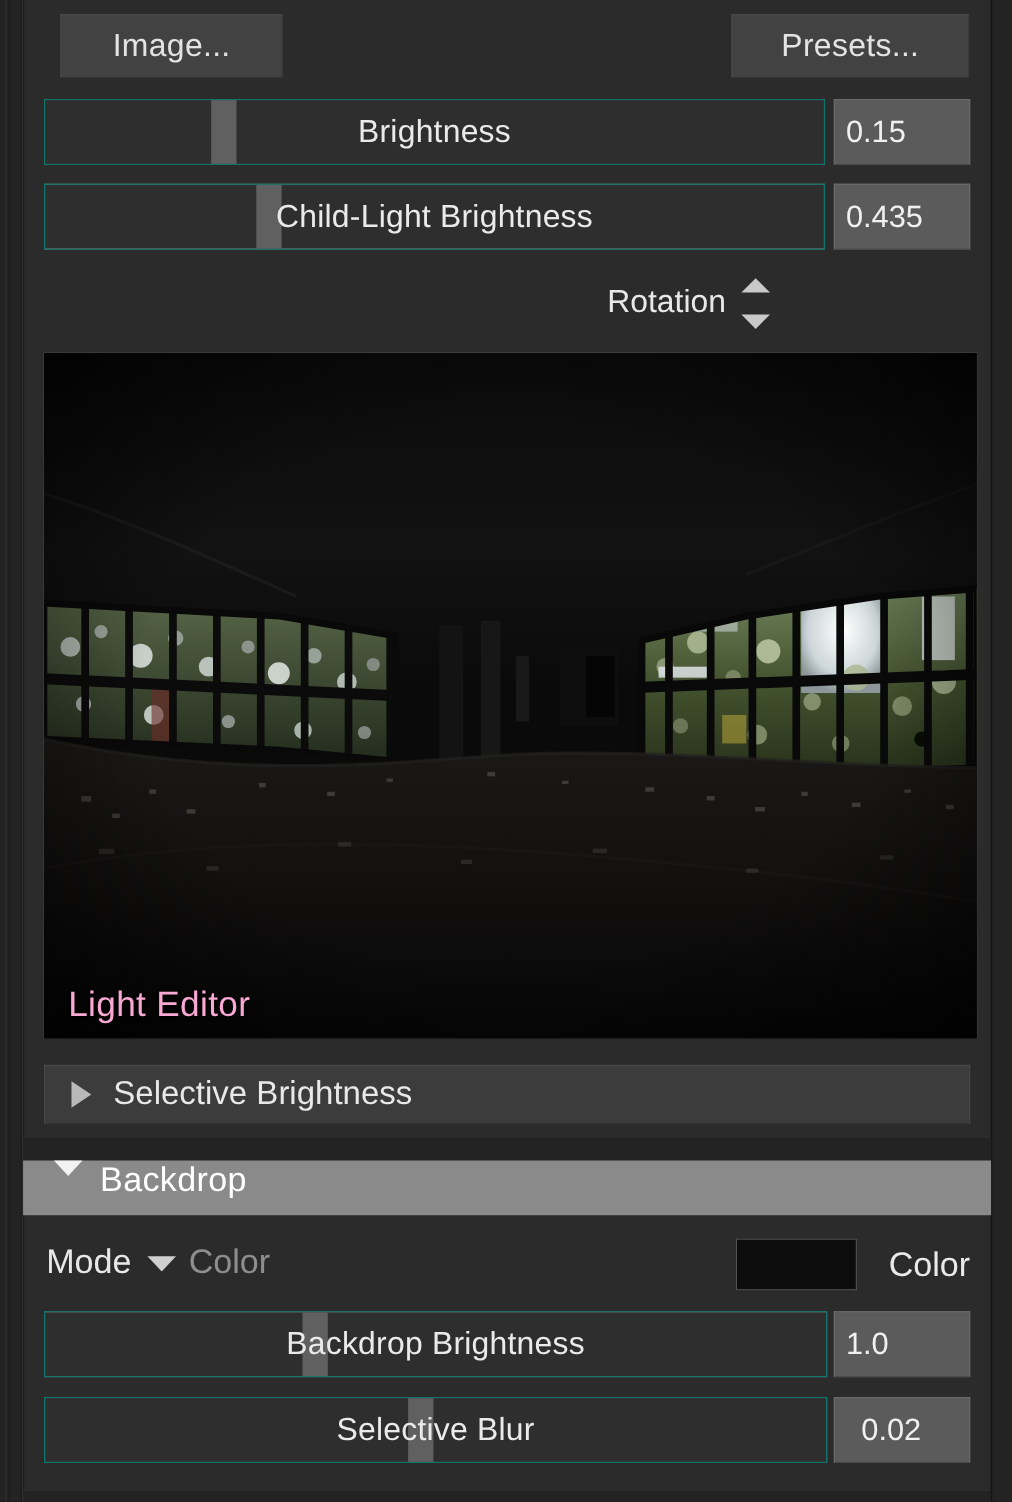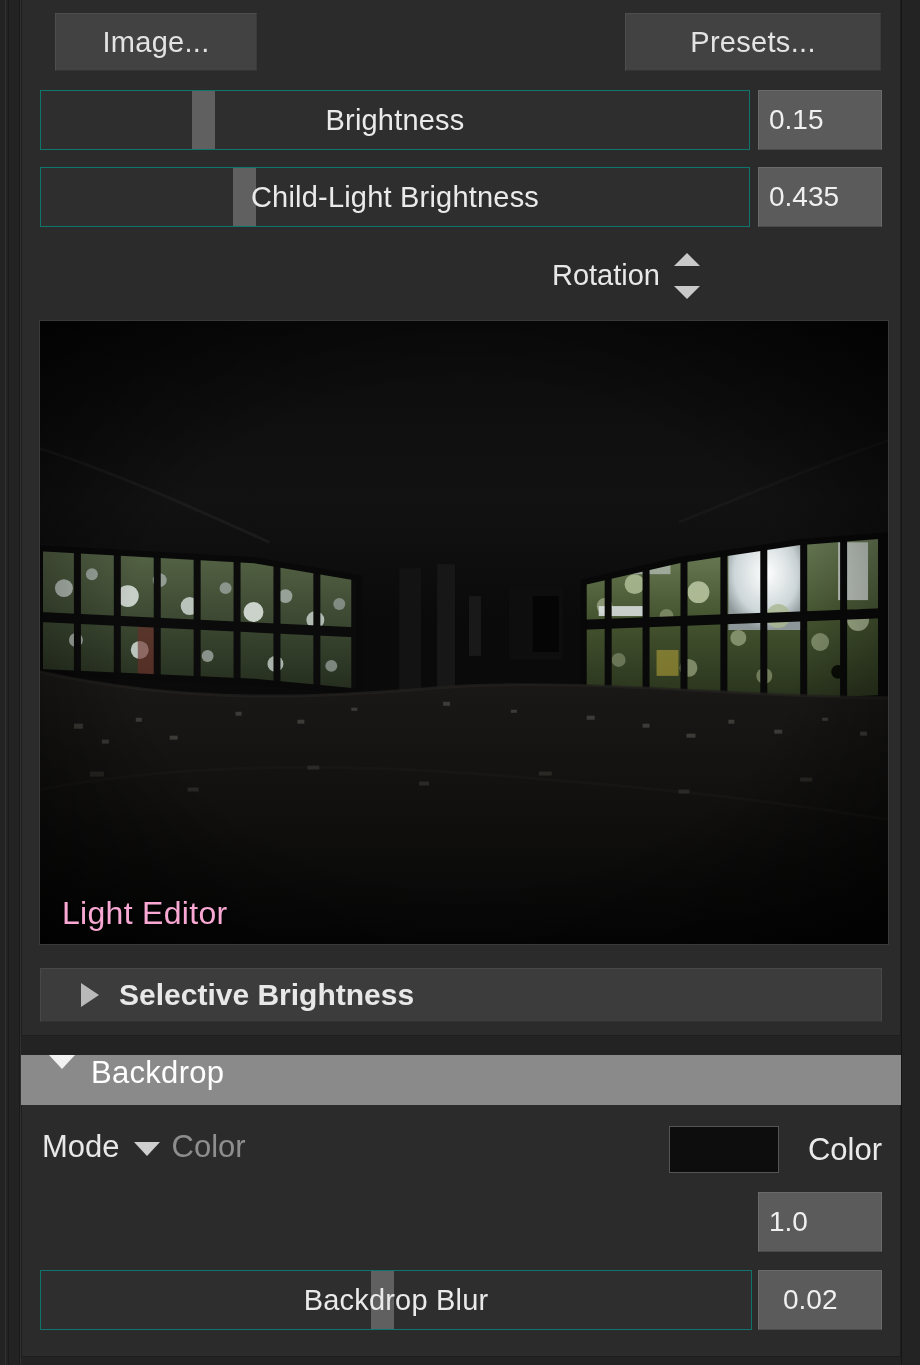--- a/index.html
+++ b/index.html
@@ -58,21 +58,21 @@
     font-size: 29px;
     display: flex;
     align-items: center;
     justify-content: center;
     box-sizing: border-box;
     letter-spacing: 0.3px;
     cursor: pointer;
     user-select: none;
   }
   #image-button  { left: 33px;  top: 13px; width: 202px; height: 58px; }
-  #presets-button{ right: 19px; top: 13px; width: 256px; height: 58px; }
+  #presets-button{ right: 19px; top: 13px; width: 216px; height: 58px; }
 
   
   .slider-row {
     position: absolute;
     height: 60px;
     left: 18px;
     width: 710px;
     background: #737373;
     border: 1px solid #0f766e;
     box-sizing: border-box;
@@ -200,24 +200,23 @@
     left: 18px;
     right: 18px;
     top: 968px;
     height: 54px;
     background: #3c3c3c;
     border: 1px solid #484848;
     border-bottom-color: #323232;
     box-sizing: border-box;
     display: flex;
     align-items: center;
-    padding-left: 40px;
+    padding-left: 24px;
     cursor: pointer;
     user-select: none;
-    font-weight: bold;
   }
   .tri-right {
     width: 0; height: 0;
     border-top: 12px solid transparent;
     border-bottom: 12px solid transparent;
     border-left: 18px solid #b9b9b9;
     margin-right: 20px;
     flex: none;
   }
   #selective-label { color: #e8e8e8; font-size: 30px; }
@@ -528,24 +527,29 @@
 
     <div id="mode-row">
       <div id="mode-label">Mode</div>
       <div id="mode-caret"></div>
       <div id="mode-value">Color</div>
     </div>
 
     <div id="color-swatch" style="background: rgb(13, 13, 13);"></div>
     <div id="color-label">Color</div>
 
+    <div class="slider-row" id="row-backdrop-brightness">
+      <div class="slider-track"></div>
+      <div class="slider-handle" id="handle-bdbright" style="left: 234px;"></div>
+      <div class="slider-label">Backdrop Brightness</div>
+    </div>
     <div class="value-box" id="val-backdrop-brightness">1.0</div>
 
     <div class="slider-row" id="row-backdrop-blur">
       <div class="slider-track"></div>
       <div class="slider-handle" id="handle-bdblur" style="left: 330px;"></div>
-      <div class="slider-label">Backdrop Blur</div>
+      <div class="slider-label">Selective Blur</div>
     </div>
     <div class="value-box" id="val-backdrop-blur">0.02</div>
 
   </div>
 
 </div>
 
 </body></html>

